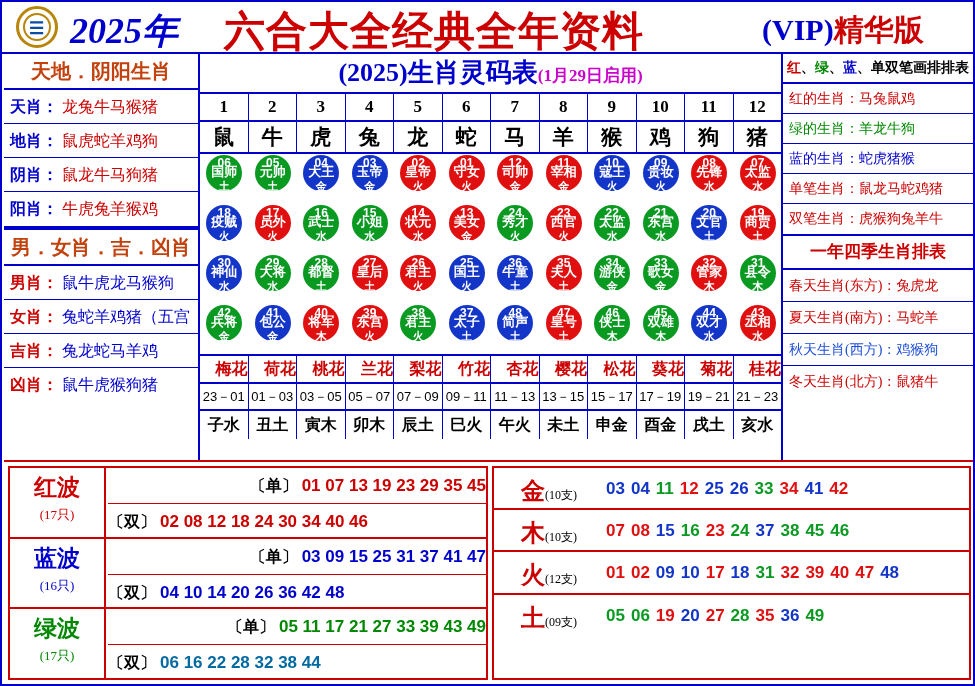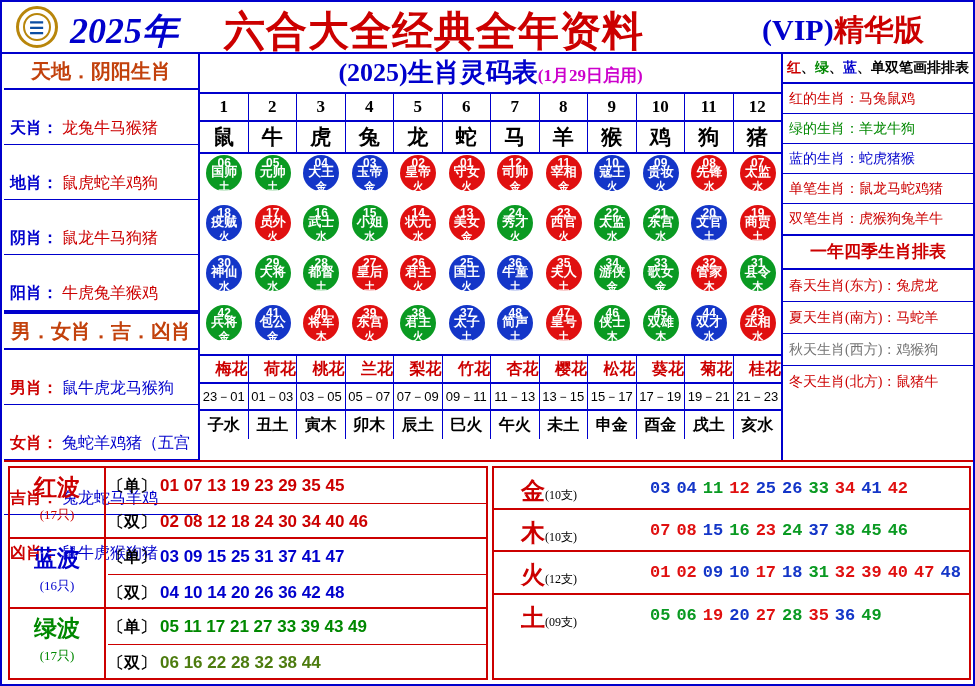--- a/index.html
+++ b/index.html
@@ -14,21 +14,21 @@
   .logo .bar{position:absolute;left:13px;top:12px;width:16px;height:18px;color:#0b4da2;font-size:17px;font-weight:bold;font-family:"Liberation Serif",serif;}
   .yr{position:absolute;left:68px;top:5px;font-size:36px;font-weight:bold;color:#0000cc;font-family:"Liberation Serif",serif;font-style:italic;}
   .title-main{position:absolute;left:222px;top:2px;font-size:41px;font-weight:bold;color:#cc0000;font-family:"Liberation Serif",serif;letter-spacing:1px;}
   .title-vip{position:absolute;left:760px;top:8px;font-size:30px;font-weight:bold;color:#0000cc;font-family:"Liberation Serif",serif;}
   .title-vip .red{color:#cc0000;}
 
   
   .leftcol{position:absolute;left:2px;top:52px;width:196px;height:406px;border-right:2px solid #0000cc;box-sizing:border-box;}
   .lbox{border-bottom:2px solid #0000cc;box-sizing:border-box;}
   .lhead{height:34px;line-height:34px;text-align:center;font-size:20px;font-weight:bold;color:#c2410c;font-family:"Liberation Serif",serif;border-bottom:2px solid #0000cc;}
-  .lrow{height:34px;line-height:34px;font-size:16px;font-family:"Liberation Serif",serif;white-space:nowrap;padding-left:6px;box-sizing:border-box;margin-top:21px;}
+  .lrow{height:34px;line-height:34px;font-size:16px;font-family:"Liberation Serif",serif;white-space:nowrap;padding-left:6px;box-sizing:border-box;}
   .lrow .k{font-weight:bold;}
   .lrow .v{margin-left:4px;}
   .c-blue{color:#0000cc;} .c-red{color:#cc0000;}
 
   
   .center{position:absolute;left:198px;top:52px;width:583px;height:406px;box-sizing:border-box;border-right:2px solid #0000cc;}
   .ctitle{height:38px;line-height:38px;text-align:center;border-bottom:2px solid #0000cc;font-family:"Liberation Serif",serif;}
   .ctitle .a{font-size:26px;font-weight:bold;color:#0000cc;}
   .ctitle .b{font-size:17px;font-weight:bold;color:#cc00cc;}
   .numrow,.zodrow{display:flex;border-bottom:2px solid #0000cc;}
@@ -68,28 +68,28 @@
   .bottom{position:absolute;left:2px;top:458px;width:971px;height:226px;border-top:2px solid #cc0000;box-sizing:border-box;}
   .bl{position:absolute;left:4px;top:4px;width:480px;height:214px;border:2px solid #cc0000;box-sizing:border-box;}
   .br{position:absolute;left:488px;top:4px;width:479px;height:214px;border:2px solid #cc0000;box-sizing:border-box;}
   .waveblk{height:70.6px;border-bottom:2px solid #cc0000;box-sizing:border-box;position:relative;}
   .waveblk:last-child{border-bottom:none;}
   .wname{position:absolute;left:0;top:0;width:96px;height:100%;border-right:2px solid #cc0000;box-sizing:border-box;text-align:center;}
   .wname .t{font-size:23px;font-weight:bold;font-family:"Liberation Serif",serif;line-height:40px;}
   .wname .c{font-size:13px;font-family:"Liberation Serif",serif;line-height:14px;}
   .wlines{position:absolute;left:98px;top:0;right:0;height:100%;}
   .wline{height:35px;line-height:35px;font-size:17px;font-family:"Liberation Sans",sans-serif;font-weight:bold;white-space:nowrap;}
-  .wline:first-child{border-bottom:1px solid #cc0000;}
+  .wline:first-child{border-bottom:1px solid #cc0000;text-align:right;}
   .tag{font-family:"Liberation Serif",serif;font-size:16px;color:#000;}
   .elemblk{height:42.2px;border-bottom:2px solid #cc0000;box-sizing:border-box;position:relative;}
   .elemblk:last-child{border-bottom:none;}
   .ename{position:absolute;left:0;top:2px;width:110px;height:100%;text-align:center;line-height:42px;}
   .ename .t{font-size:24px;font-weight:bold;color:#cc0000;font-family:"Liberation Serif",serif;}
   .ename .c{font-size:12px;color:#000;font-family:"Liberation Serif",serif;}
-  .enums{position:absolute;left:112px;top:0;right:2px;height:100%;line-height:42px;font-size:17px;font-weight:bold;font-family:Liberation Mono, monospace;white-space:nowrap;margin-left:44px;}
+  .enums{position:absolute;left:112px;top:0;right:2px;height:100%;line-height:42px;font-size:17px;font-weight:bold;font-family:Liberation Sans, sans-serif;white-space:nowrap;}
   .enums span{margin-right:6px;}
   .nred{color:#e01010;} .nblue{color:#1436c8;} .ngreen{color:#0a9a22;}
 </style>
 </head>
 <body>
 
 <div id="page">
 
   <div class="header">
     <div class="logo">
@@ -545,21 +545,21 @@
         <div class="rrow" style="color: rgb(204, 0, 0); border-bottom: 1px solid rgb(0, 0, 204);"><span>红的生肖：</span><span>马兔鼠鸡</span></div>
         <div class="rrow" style="color: rgb(0, 136, 0); border-bottom: 1px solid rgb(0, 0, 204);"><span>绿的生肖：</span><span>羊龙牛狗</span></div>
         <div class="rrow" style="color: rgb(0, 0, 204); border-bottom: 1px solid rgb(0, 0, 204);"><span>蓝的生肖：</span><span>蛇虎猪猴</span></div>
         <div class="rrow" style="color: rgb(204, 0, 0); border-bottom: 1px solid rgb(0, 0, 204);"><span>单笔生肖：</span><span>鼠龙马蛇鸡猪</span></div>
         <div class="rrow" style="color: rgb(204, 0, 0); border-bottom: 0px;"><span>双笔生肖：</span><span>虎猴狗兔羊牛</span></div>
       </div>
     <div class="rhead2">一年四季生肖排表</div>
     <div id="right-seasons">
         <div class="rrow2" style="color: rgb(204, 0, 0); border-bottom: 1px solid rgb(0, 0, 204);"><span>春天生肖(东方)：</span><span>兔虎龙</span></div>
         <div class="rrow2" style="color: rgb(204, 0, 0); border-bottom: 1px solid rgb(0, 0, 204);"><span>夏天生肖(南方)：</span><span>马蛇羊</span></div>
-        <div class="rrow2" style="color: #737373; border-bottom: 1px solid rgb(0, 0, 204);"><span>秋天生肖(西方)：</span><span>鸡猴狗</span></div>
+        <div class="rrow2" style="color: #1d4ed8; border-bottom: 1px solid rgb(0, 0, 204);"><span>秋天生肖(西方)：</span><span>鸡猴狗</span></div>
         <div class="rrow2" style="color: rgb(204, 0, 0);"><span>冬天生肖(北方)：</span><span>鼠猪牛</span></div>
       </div>
   </div>
 
   <div class="bottom">
     <div class="bl" id="wave-panel">
         <div class="waveblk">
           <div class="wname">
             <div class="t" style="color: rgb(204, 0, 0);">红波</div>
             <div class="c" style="color: rgb(204, 0, 0);">(17只)</div>
@@ -579,21 +579,21 @@
             <div class="wline"><span class="tag">〔双〕</span><span style="color: rgb(0, 0, 204); margin-left: 4px;">04 10  14  20  26  36  42  48</span></div>
           </div>
         </div>
         <div class="waveblk">
           <div class="wname">
             <div class="t" style="color: rgb(0, 136, 0);">绿波</div>
             <div class="c" style="color: rgb(0, 136, 0);">(17只)</div>
           </div>
           <div class="wlines">
             <div class="wline"><span class="tag">〔单〕</span><span style="color: rgb(0, 136, 0); margin-left: 4px;">05 11  17  21  27  33  39  43  49</span></div>
-            <div class="wline"><span class="tag">〔双〕</span><span style="color: #4d7c0f; margin-left: 4px;">06 16  22  28  32  38  44</span></div>
+            <div class="wline"><span class="tag">〔双〕</span><span style="color: #0369a1; margin-left: 4px;">06 16  22  28  32  38  44</span></div>
           </div>
         </div>
       </div>
     <div class="br" id="element-panel">
         <div class="elemblk">
           <div class="ename"><span class="t">金</span><span class="c">(10支)</span></div>
           <div class="enums"><span class="nblue">03</span><span class="nblue">04</span><span class="ngreen">11</span><span class="nred">12</span><span class="nblue">25</span><span class="nblue">26</span><span class="ngreen">33</span><span class="nred">34</span><span class="nblue">41</span><span class="nred">42</span></div>
         </div>
         <div class="elemblk">
           <div class="ename"><span class="t">木</span><span class="c">(10支)</span></div>

